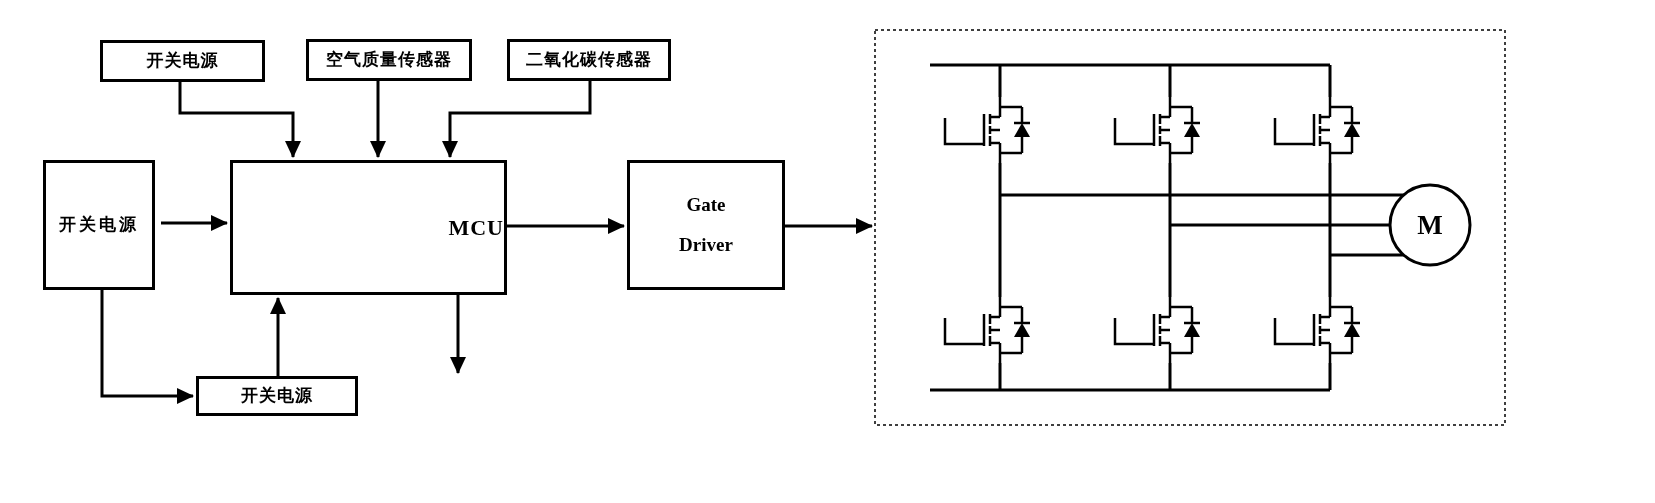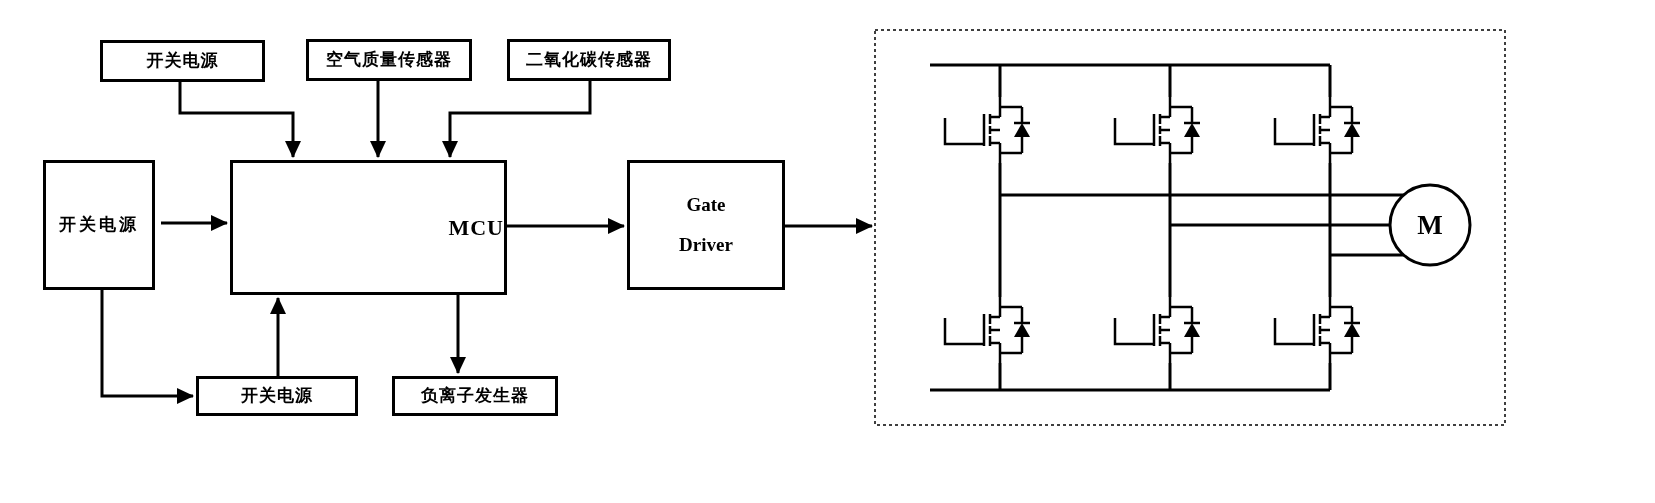--- a/index.html
+++ b/index.html
@@ -125,17 +125,14 @@
 
   <div class="box box-gd">
     <span class="gd-line">Gate</span>
     <span class="gd-line">Driver</span>
   </div>
 
   <div class="box box-panel">
     <span>开关电源</span>
   </div>
 
-  <div class="box box-ion">
-    <span>负离子发生器</span>
-  </div>
 
 </div>
 
 </body></html>

